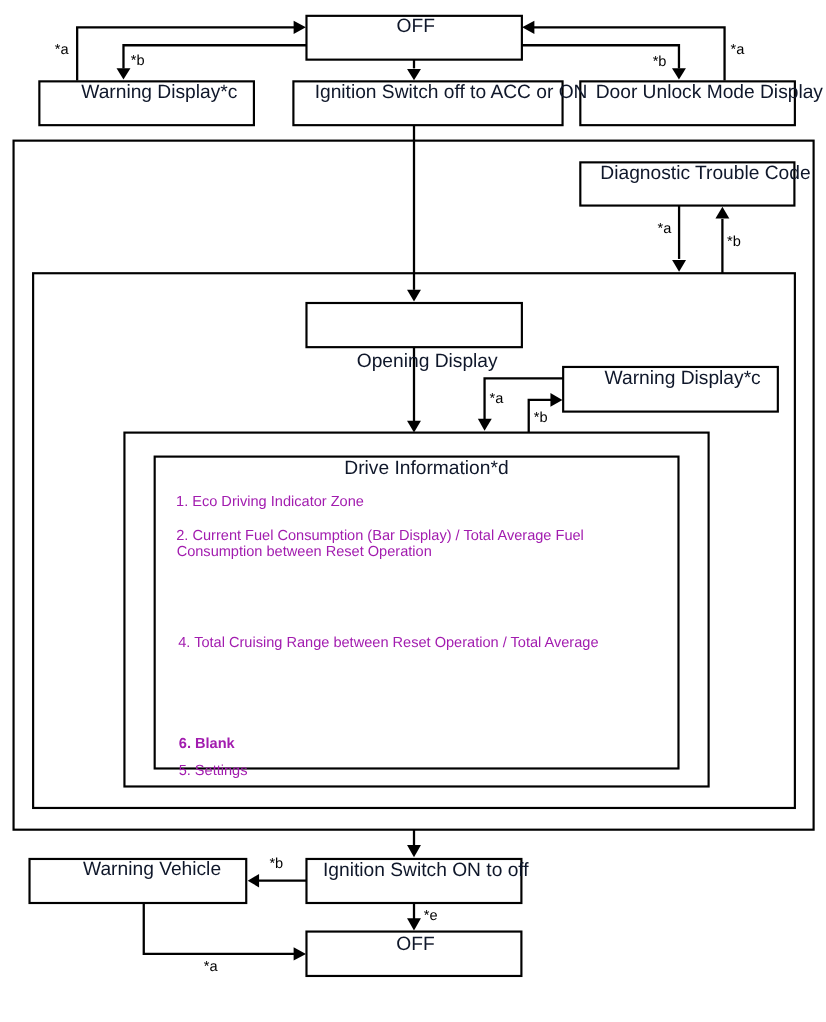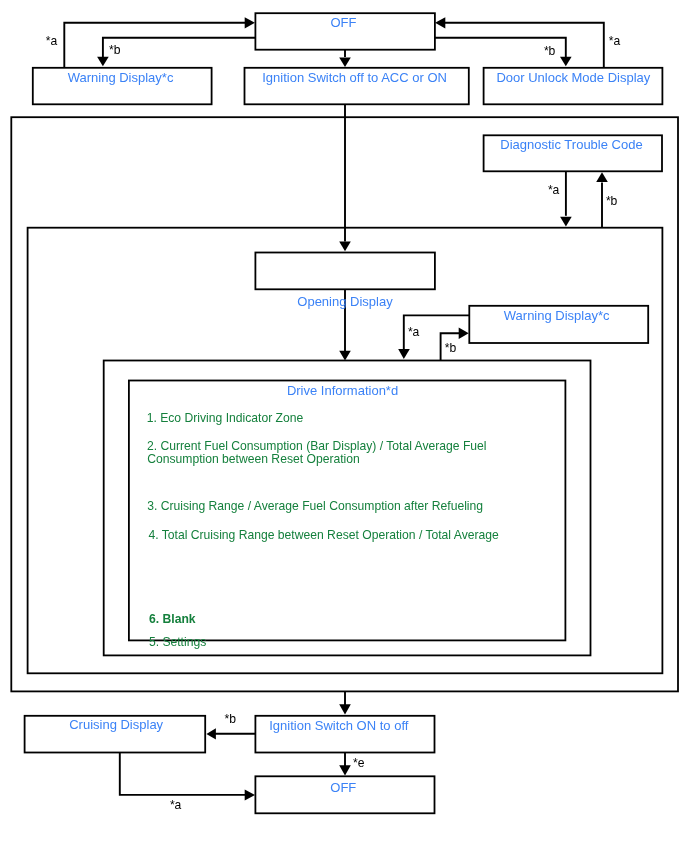--- a/index.html
+++ b/index.html
@@ -24,38 +24,38 @@
   svg.layer {
     position: absolute;
     left: 0;
     top: 0;
     width: 688px;
     height: 852px;
     overflow: visible;
   }
   .boxlabel {
     position: absolute;
-    font-size: 13px;
+    font-size: 16px;
     line-height: 13px;
     white-space: nowrap;
-    color: #3b82f6;
+    color: #0f172a;
   }
   .note {
     position: absolute;
     font-size: 12.15px;
     line-height: 13px;
     white-space: nowrap;
     color: #000;
   }
   .item {
     position: absolute;
     font-size: 12.15px;
     line-height: 13px;
     white-space: nowrap;
-    color: #15803d;
+    color: #a21caf;
   }
 </style>
 </head>
 <body>
 
 <div id="diagram">
 
   <svg class="layer" viewBox="0 0 688 852">
     <g fill="none" stroke="#000000" stroke-width="1.8">
 
@@ -129,28 +129,27 @@
   </svg>
 
   <div class="boxlabel" style="left:330.4px;top:15.8px;">OFF</div>
   <div class="boxlabel" style="left:67.7px;top:70.9px;">Warning Display*c</div>
   <div class="boxlabel" style="left:262.2px;top:71.3px;">Ignition Switch off to ACC or ON</div>
   <div class="boxlabel" style="left:496.4px;top:71.3px;">Door Unlock Mode Display</div>
   <div class="boxlabel" style="left:500.3px;top:138.4px;">Diagnostic Trouble Code</div>
   <div class="boxlabel" style="left:297.3px;top:255.4px;margin-top:40px;">Opening Display</div>
   <div class="boxlabel" style="left:503.8px;top:309.2px;">Warning Display*c</div>
   <div class="boxlabel" style="left:286.9px;top:383.9px;">Drive Information*d</div>
-  <div class="boxlabel" style="left:69.2px;top:718.1px;">Cruising Display</div>
+  <div class="boxlabel" style="left:69.2px;top:718.1px;">Warning Vehicle</div>
   <div class="boxlabel" style="left:269.2px;top:718.5px;">Ignition Switch ON to off</div>
   <div class="boxlabel" style="left:330.3px;top:780.9px;">OFF</div>
 
   <div class="item" style="left:146.7px;top:411.5px;">1. Eco Driving Indicator Zone</div>
   <div class="item" style="left:146.9px;top:439.5px;">2. Current Fuel Consumption (Bar Display) / Total Average Fuel</div>
   <div class="item" style="left:147.2px;top:452.6px;">Consumption between Reset Operation</div>
-  <div class="item" style="left:147.2px;top:500.2px;">3. Cruising Range / Average Fuel Consumption after Refueling</div>
   <div class="item" style="left:148.5px;top:528.9px;text-align:right;">4. Total Cruising Range between Reset Operation / Total Average</div>
   <div class="item" style="left:148.9px;top:588.4px;margin-top:48px;">5. Settings</div>
   <div class="item" style="left:149px;top:613px;font-weight:bold;">6. Blank</div>
 
   <div class="note" style="left:45.7px;top:34.7px;">*a</div>
   <div class="note" style="left:109px;top:43.9px;">*b</div>
   <div class="note" style="left:543.9px;top:44.7px;">*b</div>
   <div class="note" style="left:608.8px;top:34.8px;">*a</div>
   <div class="note" style="left:547.9px;top:183.9px;">*a</div>
   <div class="note" style="left:605.9px;top:195.1px;">*b</div>

